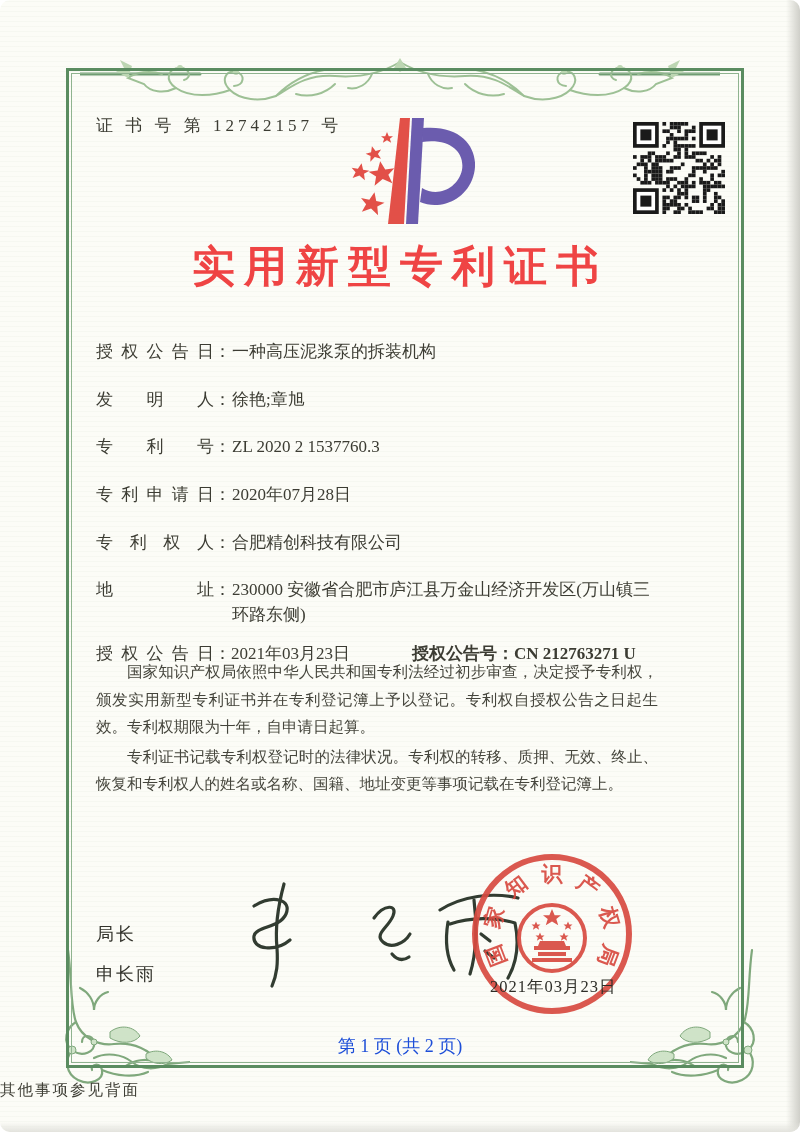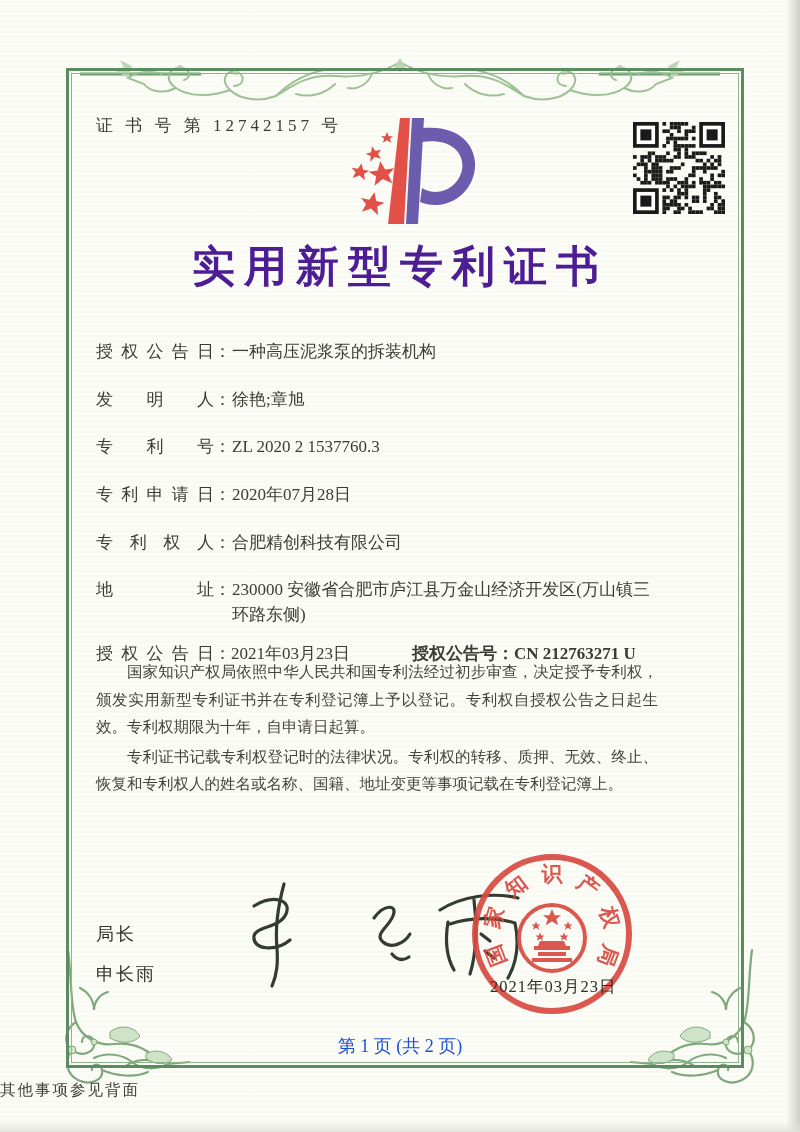--- a/index.html
+++ b/index.html
@@ -1,33 +1,33 @@
 <!DOCTYPE html>
 <html><head>
 <meta charset="utf-8">
 <style>
   html,body{margin:0;padding:0;}
   .page{position:relative;width:800px;height:1132px;background:#fcfcf7;overflow:hidden;
-        font-family:"Liberation Serif","DejaVu Serif",serif;color:#38382f;}
+        font-family:"Liberation Serif","DejaVu Serif",serif;color:#38382f;border-radius:10px;}
   .page::before{content:"";position:absolute;inset:0;pointer-events:none;
         background:repeating-linear-gradient(0deg,rgba(170,190,160,0.07) 0 1px,transparent 1px 5px);}
   .edge-r{position:absolute;top:0;right:0;width:14px;height:100%;
         background:linear-gradient(90deg,transparent,#dcdcd6 70%,#cfcfc9);}
   .edge-b{position:absolute;left:0;bottom:0;width:100%;height:10px;
         background:linear-gradient(180deg,transparent,#e3e3dd);}
   
   .frame{position:absolute;left:66px;top:68px;width:672px;height:994px;
         border:3px solid #5a8c60;}
   .frame .inner{position:absolute;inset:2px;border:1px solid #8fb38f;}
   .content{position:absolute;inset:0;}
   .cert-no{position:absolute;left:96px;top:114px;font-size:17px;letter-spacing:4px;color:#3c3c33;}
   .logo{position:absolute;left:330px;top:112px;}
   .qr{position:absolute;left:633px;top:122px;width:92px;height:92px;}
   .title{position:absolute;left:0;top:238px;width:100%;text-align:center;margin:0;
-        font-size:43px;font-weight:bold;letter-spacing:9px;color:#4c1d95;}
+        font-size:43px;font-weight:bold;letter-spacing:9px;color:#ef4444;}
   .fields{position:absolute;left:96px;top:340px;width:600px;font-size:17px;color:#3c3c33;}
   .frow{display:flex;align-items:flex-start;margin-bottom:23px;line-height:1.45;}
   .flabel{display:inline-block;width:118px;text-align:justify;text-align-last:justify;flex:0 0 118px;}
   .fcolon{flex:0 0 18px;}
   .fvalue{flex:1 1 auto;max-width:440px;}
   .fvalue .l2{display:block;}
   .grantrow{display:flex;margin-top:15px;align-items:center;}
   .grantrow .g2{margin-left:62px;font-weight:bold;}
   .paras{position:absolute;left:96px;top:658px;width:562px;font-size:15.5px;
         line-height:1.78;color:#45453c;text-align:justify;}

